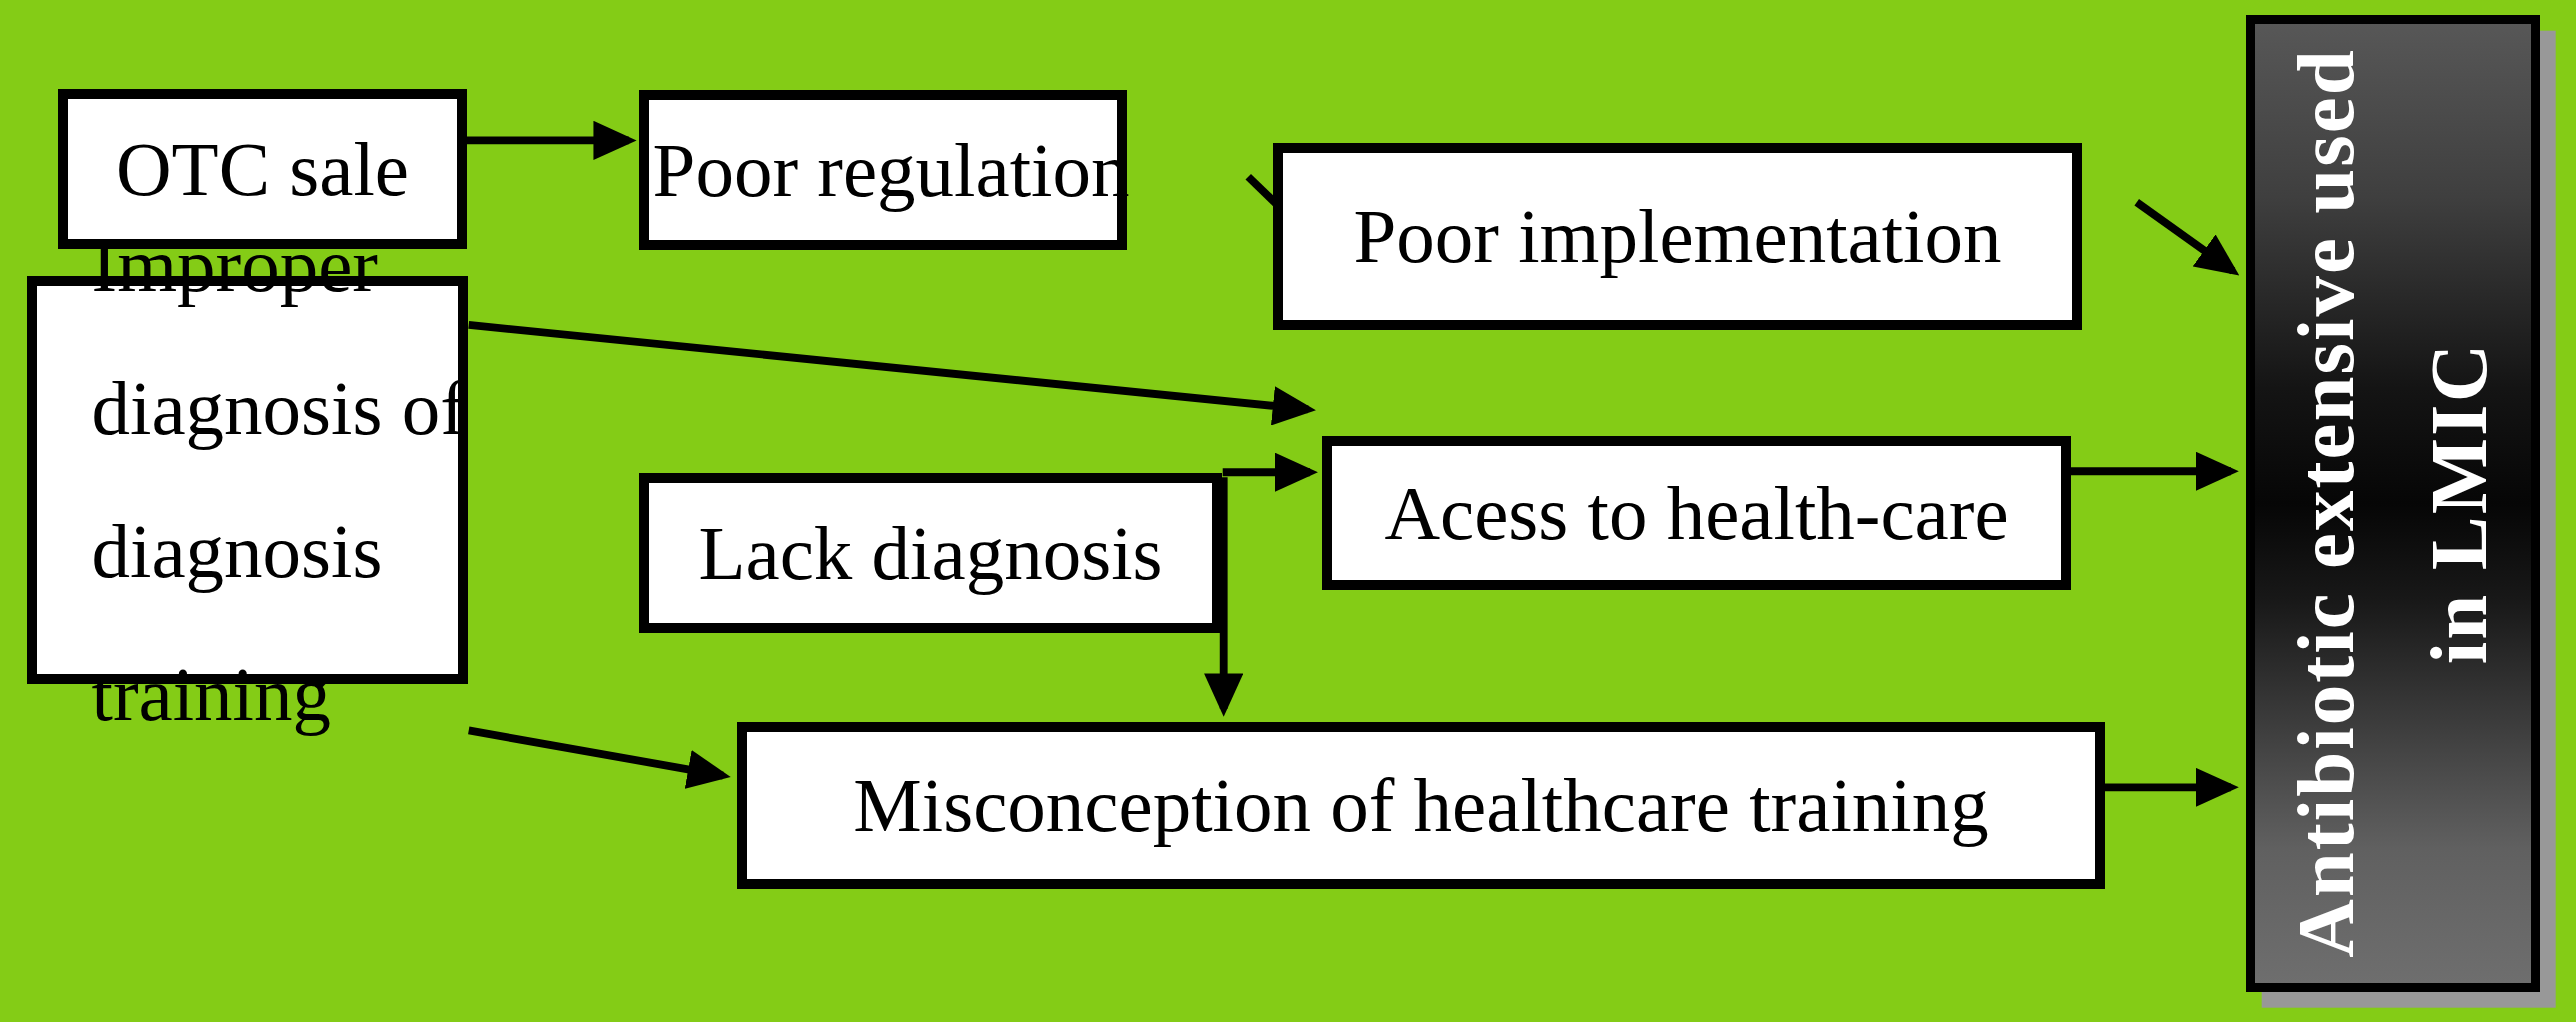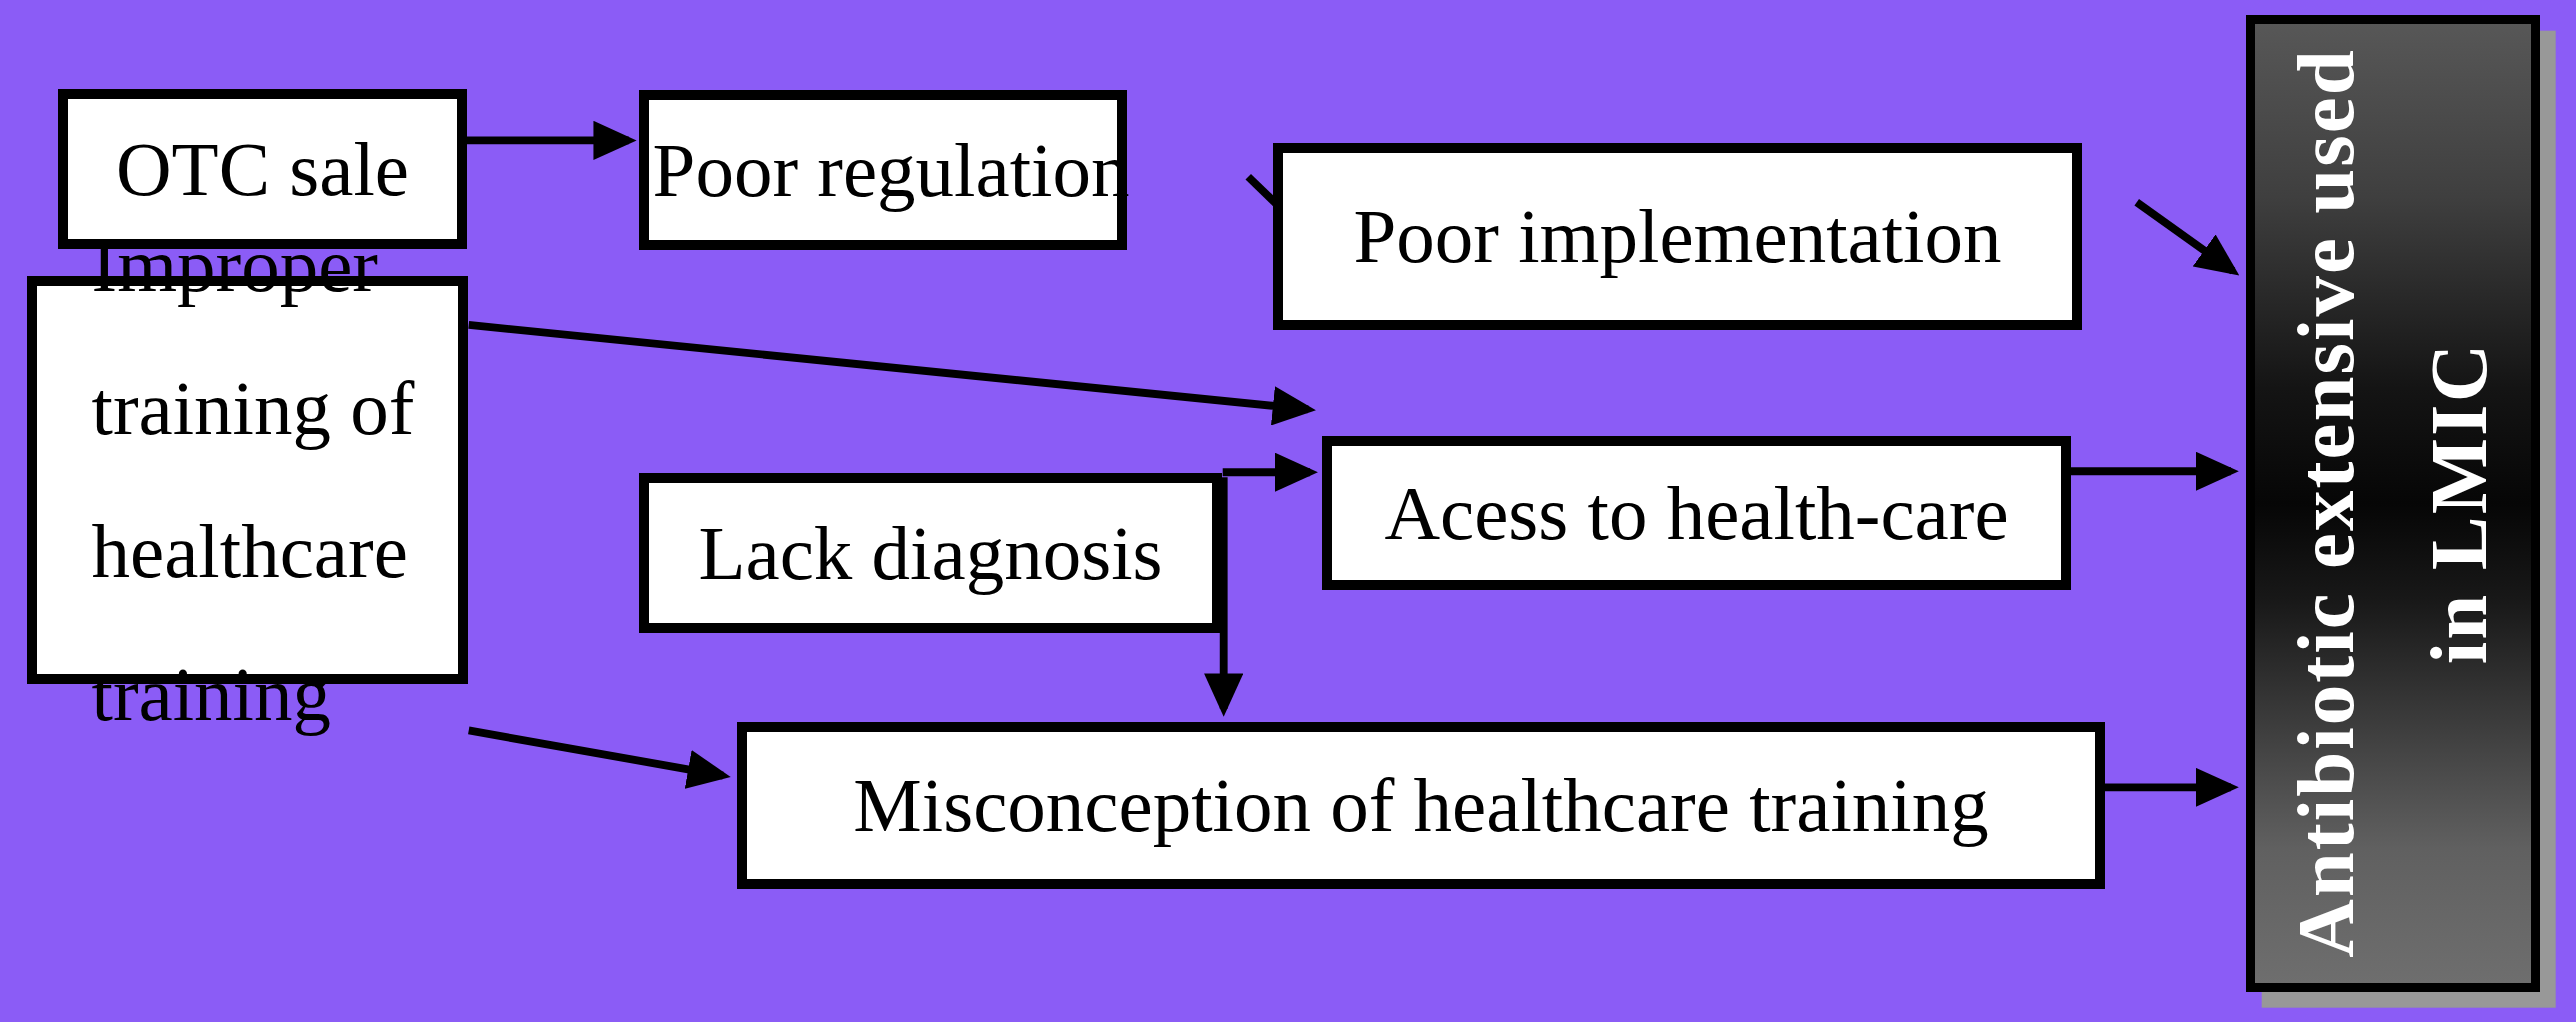--- a/index.html
+++ b/index.html
@@ -4,21 +4,21 @@
 <style>
   html, body {
     margin: 0;
     padding: 0;
     background: #ffffff;
   }
   .canvas {
     position: relative;
     width: 2576px;
     height: 1022px;
-    background: #8b5cf6;
+    background: #84cc16;
     font-family: "Liberation Serif", "DejaVu Serif", serif;
     overflow: hidden;
   }
   .arrows-layer {
     position: absolute;
     left: 0;
     top: 0;
     width: 2576px;
     height: 1022px;
     pointer-events: none;
@@ -108,22 +108,22 @@
   <div class="node node-poor-reg">
     <span>Poor regulation</span>
   </div>
 
   <div class="node node-poor-impl">
     <span>Poor implementation</span>
   </div>
 
   <div class="node node-improper">
     <span class="tline">Improper</span>
-    <span class="tline">training of</span>
-    <span class="tline">healthcare</span>
+    <span class="tline">diagnosis of</span>
+    <span class="tline">diagnosis</span>
     <span class="tline">training</span>
   </div>
 
   <div class="node node-lack">
     <span>Lack diagnosis</span>
   </div>
 
   <div class="node node-access">
     <span>Acess to health-care</span>
   </div>

